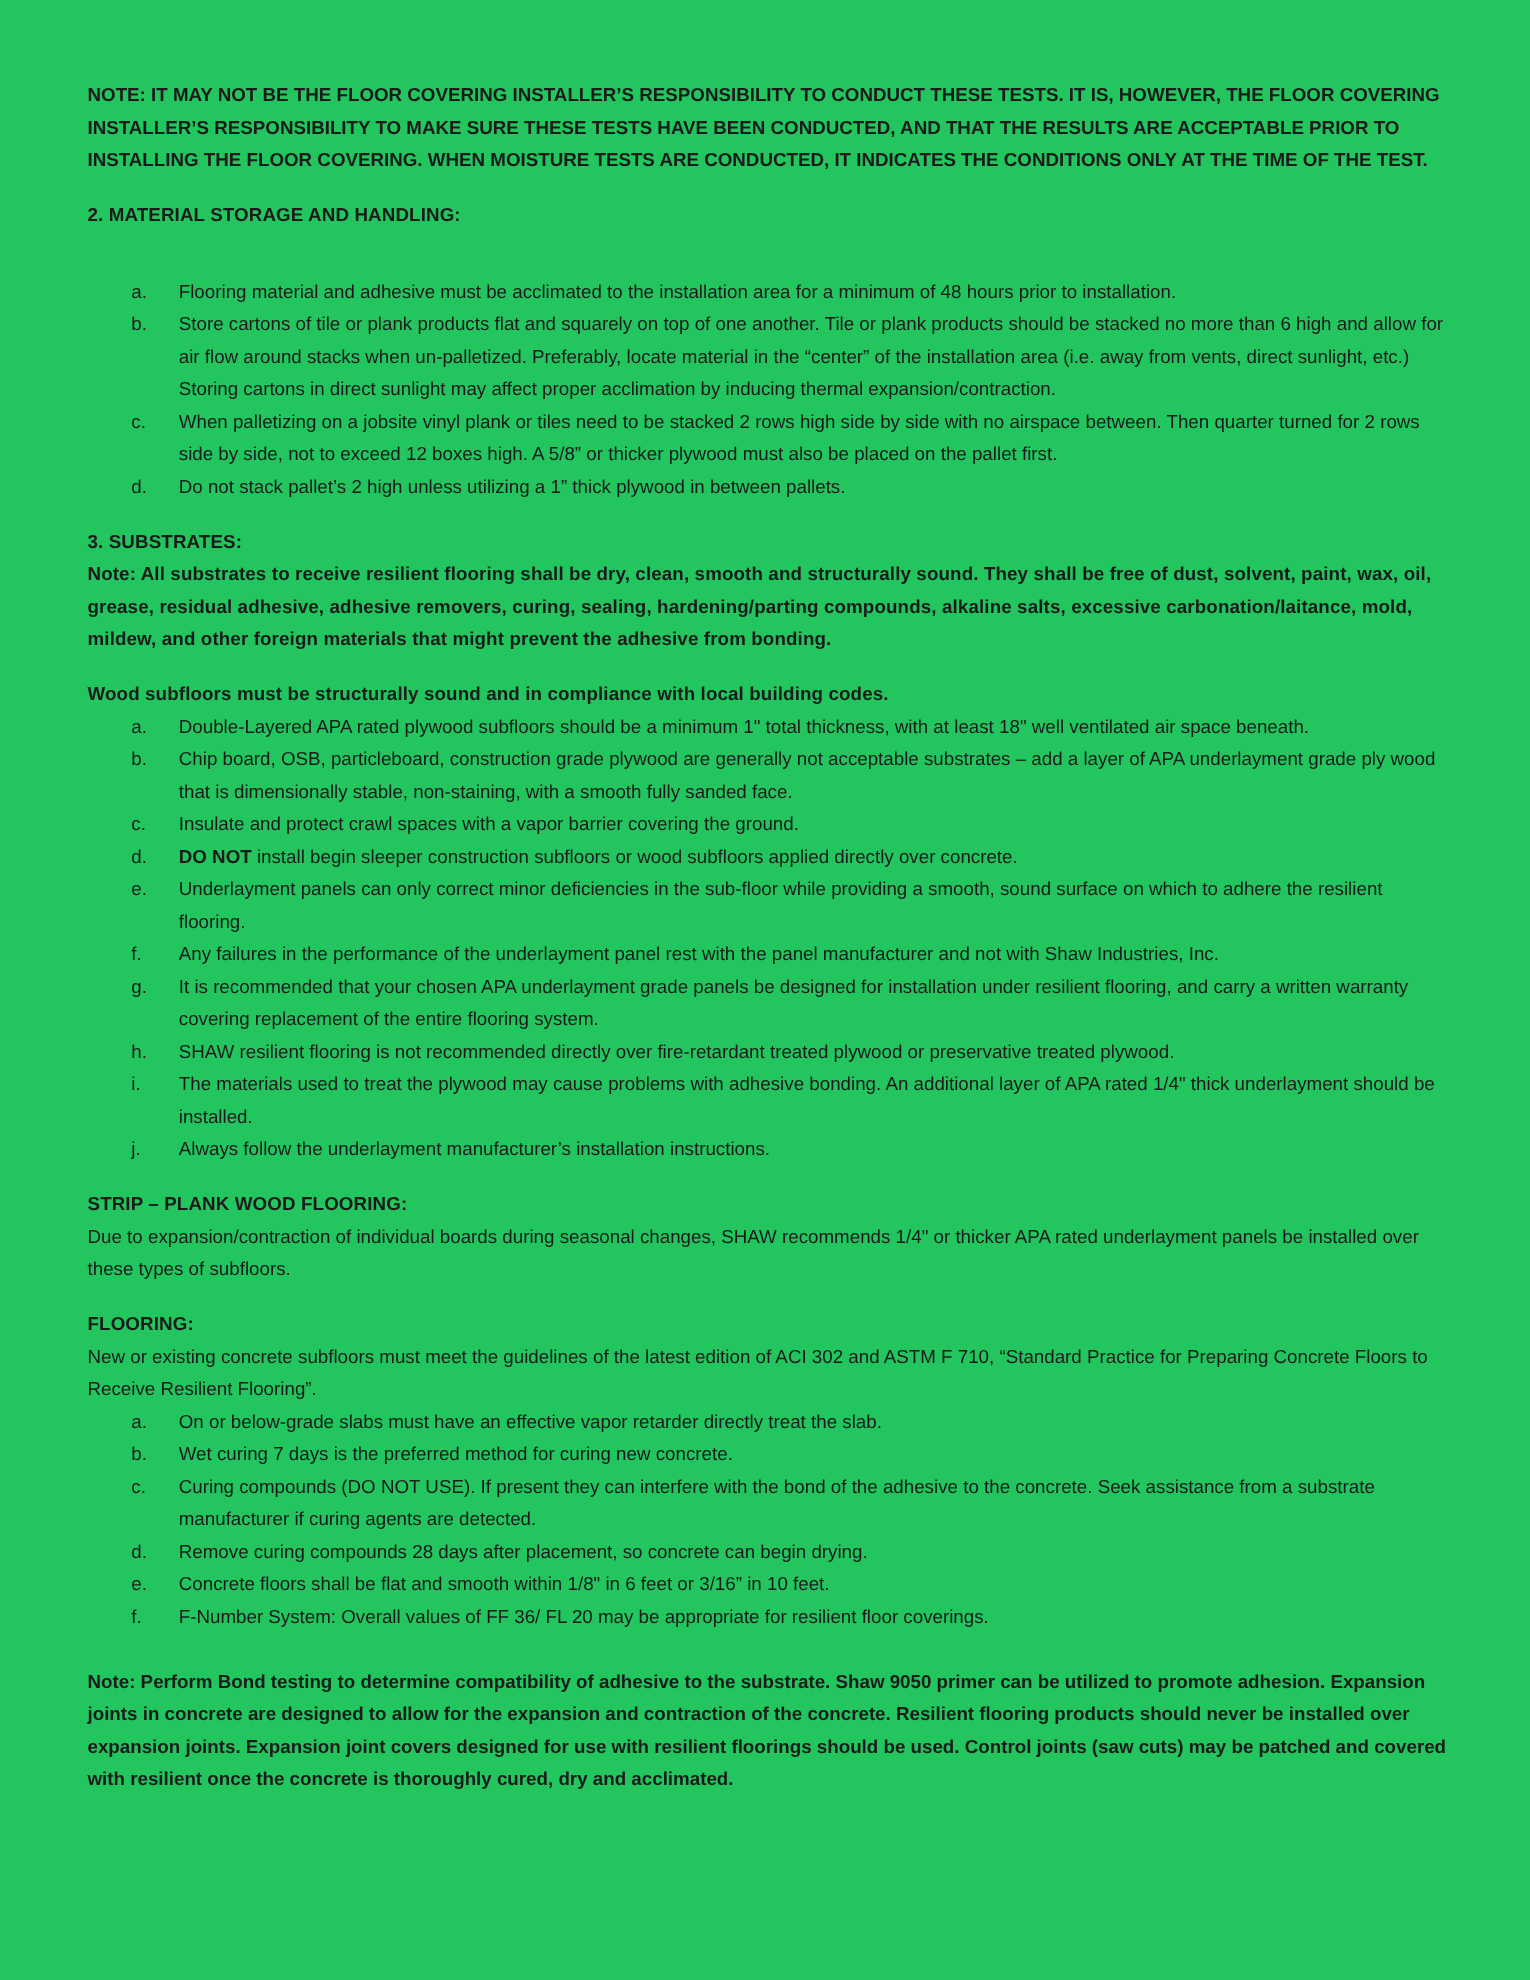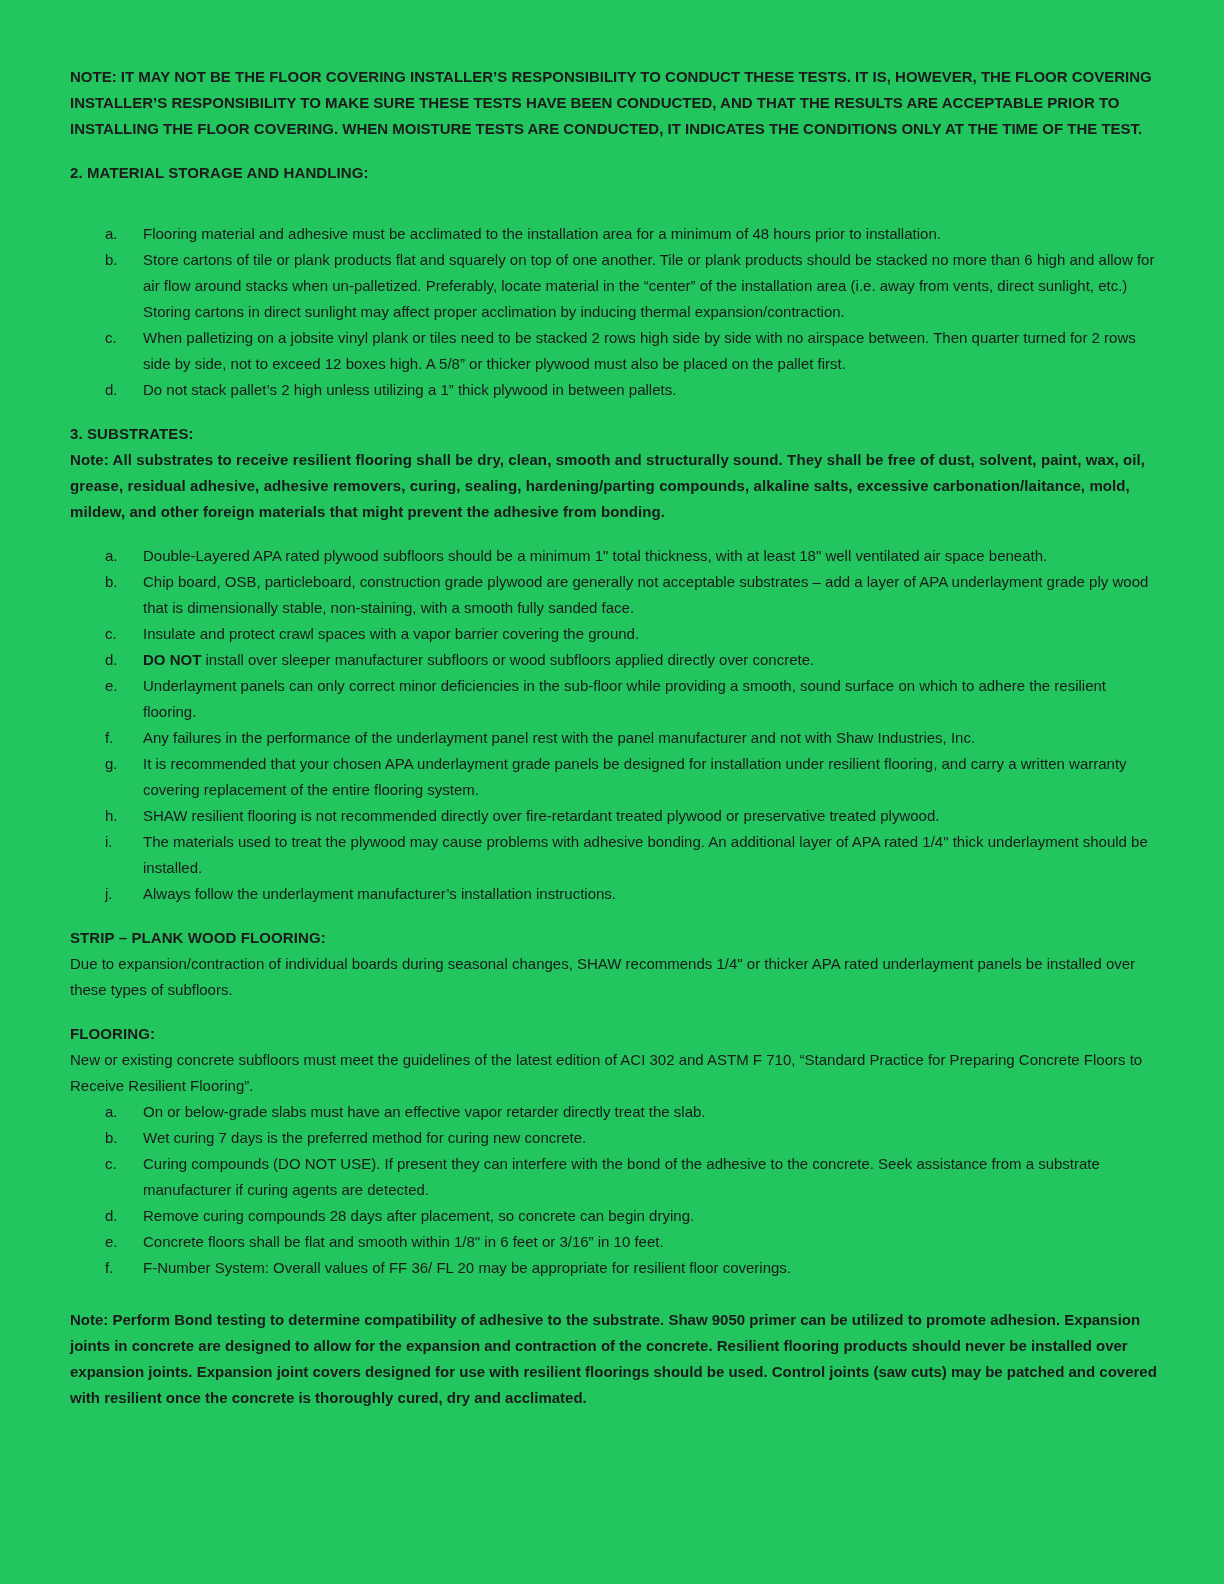--- a/index.html
+++ b/index.html
@@ -56,36 +56,37 @@
       </div>
     </div>
   </section>
 
   <section class="sec">
     <p class="h">3. SUBSTRATES:</p>
     <p class="h">Note: All substrates to receive resilient flooring shall be dry, clean, smooth and structurally sound. They shall be free of dust, solvent, paint, wax, oil, grease, residual adhesive, adhesive removers, curing,  sealing, hardening/parting  compounds, alkaline salts, excessive carbonation/laitance, mold, mildew, and  other  foreign materials that might prevent the adhesive from bonding.</p>
   </section>
 
   <section class="sec">
+    <p class="h">Wood subfloors must be structurally sound and in compliance with local building codes.</p>
     <div class="list">
       <div class="li">
         <span class="marker">a.</span>
         <span class="litext">Double-Layered APA rated plywood subfloors should be a minimum 1" total thickness, with at least 18" well ventilated air space beneath.</span>
       </div>
       <div class="li">
         <span class="marker">b.</span>
         <span class="litext">Chip board, OSB, particleboard, construction grade plywood are generally not acceptable substrates – add a layer of APA underlayment grade ply wood that is dimensionally stable, non-staining, with a smooth fully sanded face.</span>
       </div>
       <div class="li">
         <span class="marker">c.</span>
         <span class="litext">Insulate and protect crawl spaces with a vapor barrier covering the ground.</span>
       </div>
       <div class="li">
         <span class="marker">d.</span>
-        <span class="litext"><span class="b">DO NOT</span><span> install over sleeper manufacturer subfloors or wood subfloors applied directly over concrete.</span></span>
+        <span class="litext"><span class="b">DO NOT</span><span> install begin sleeper construction subfloors or wood subfloors applied directly over concrete.</span></span>
       </div>
       <div class="li">
         <span class="marker">e.</span>
         <span class="litext">Underlayment panels can only correct minor deficiencies in the sub-floor while providing a smooth, sound surface on which to adhere the resilient flooring.</span>
       </div>
       <div class="li">
         <span class="marker">f.</span>
         <span class="litext">Any failures in the performance of the underlayment panel rest with the panel manufacturer and not with Shaw Industries, Inc.</span>
       </div>
       <div class="li">

